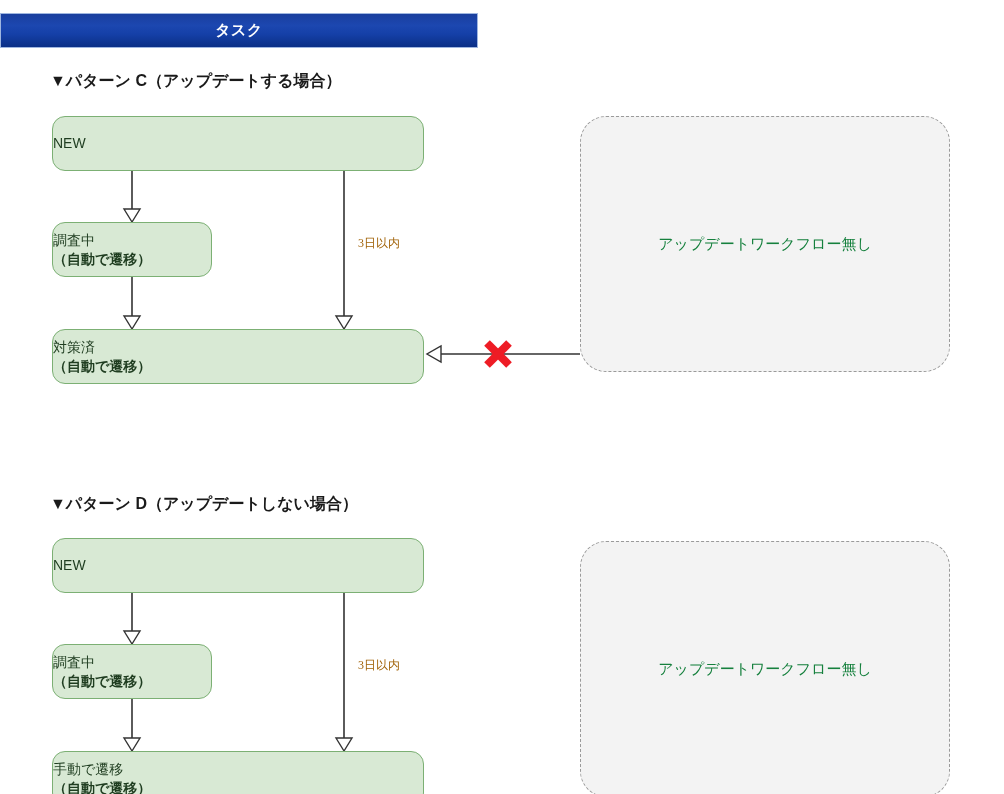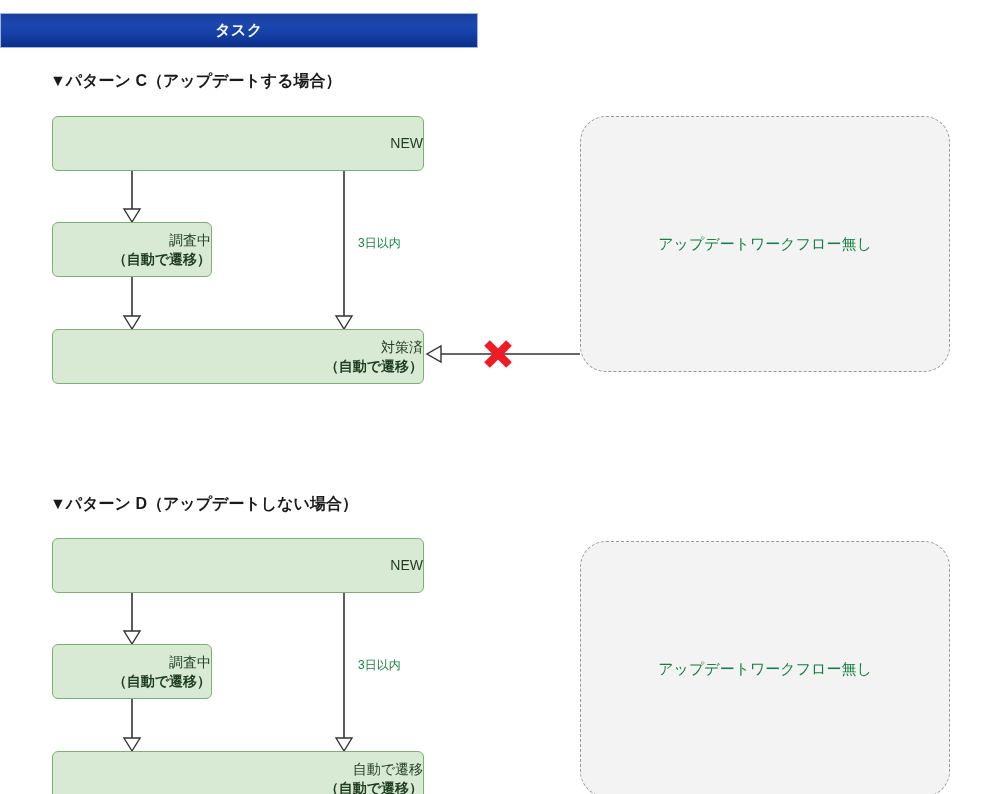--- a/index.html
+++ b/index.html
@@ -25,40 +25,40 @@
   
   .section-title{
     position:absolute;font-size:16px;color:#1a1a1a;font-weight:bold;white-space:nowrap;
   }
   #title-c{left:50px;top:60px;text-align:right;}
   #title-d{left:50px;top:483px;}
 
   
   .box{
     position:absolute;box-sizing:border-box;
-    background:#d8e9d4;border:1px solid #7cb074;border-radius:6px;
-    display:flex;flex-direction:column;align-items:flex-end;justify-content:center;
+    background:#d8e9d4;border:1px solid #7cb074;border-radius:13px;
+    display:flex;flex-direction:column;align-items:flex-start;justify-content:center;
     color:#1f3d20;font-size:14px;line-height:1.35;text-align:center;
   }
   .box .l2{font-weight:bold;}
 
   
   .dashed{
     position:absolute;box-sizing:border-box;
     background:#f3f3f3;border:1px dashed #9a9a9a;border-radius:26px;
     display:flex;align-items:center;justify-content:center;
     color:#15803d;font-size:15px;
   }
 
   
   .wires{position:absolute;left:0;top:0;width:1004px;height:794px;pointer-events:none;}
 
   
   .edge-label{
-    position:absolute;font-size:12px;color:#15803d;white-space:nowrap;
+    position:absolute;font-size:12px;color:#a16207;white-space:nowrap;font-family:Liberation Serif, serif;
   }
 
   
   .note{
     position:absolute;font-size:11.5px;color:#8a8a8a;line-height:1.45;text-align:center;
     white-space:nowrap;
   }
   .note div{display:block;}
 
   
@@ -131,21 +131,21 @@
   <div class="box" style="left:52px;top:527px;width:372px;height:55px;">
     <span>NEW</span>
   </div>
 
   <div class="box" style="left:52px;top:633px;width:160px;height:55px;">
     <span>調査中</span>
     <span class="l2">（自動で遷移）</span>
   </div>
 
   <div class="box" style="left:52px;top:740px;width:372px;height:55px;">
-    <span>自動で遷移</span>
+    <span>手動で遷移</span>
     <span class="l2">（自動で遷移）</span>
   </div>
 
   <div class="edge-label" style="left:358px;top:646px;">3日以内</div>
 
   <div class="dashed" style="left:580px;top:530px;width:370px;height:256px;">
     <span>アップデートワークフロー無し</span>
   </div>
 
 </div>

